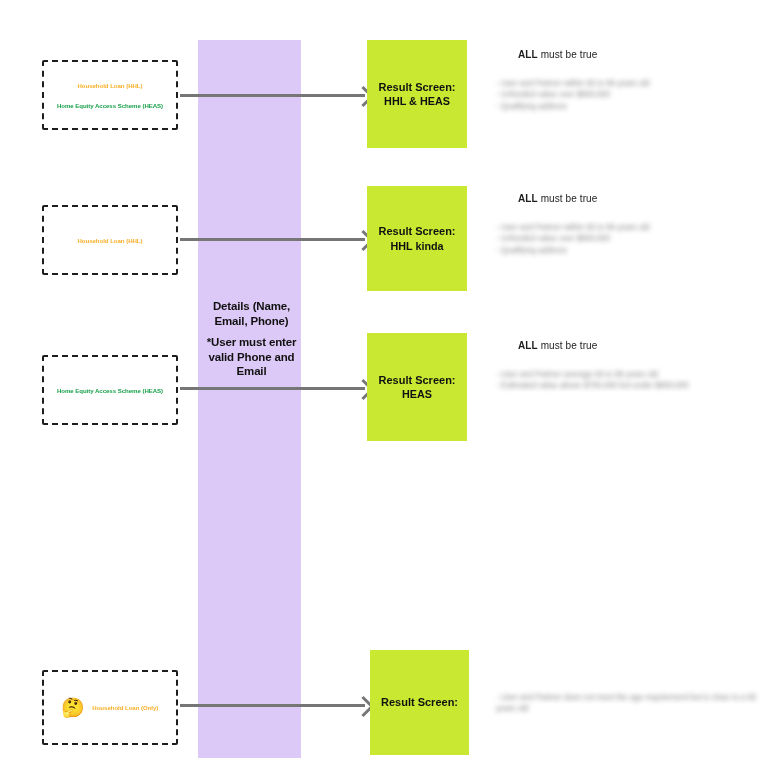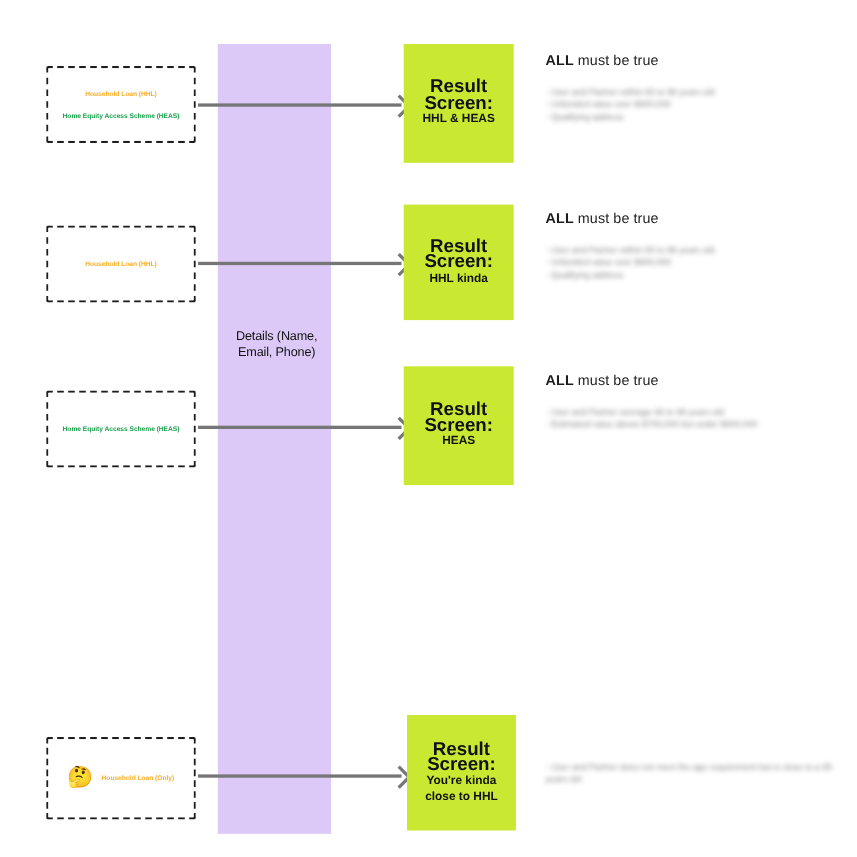--- a/index.html
+++ b/index.html
@@ -28,21 +28,21 @@
     height: 718px;
     background: #ddc9f7;
   }
 
   .band-text {
     position: absolute;
     left: 198px;
     width: 107px;
     text-align: center;
     color: #111111;
-    font-weight: normal;
+    font-weight: bold;
     font-size: 11.5px;
     line-height: 14.5px;
     letter-spacing: -0.15px;
   }
   .band-text.title  { top: 299px; }
   .band-text.note   { top: 335px; }
 
   
   .dashed-box {
     position: absolute;
@@ -96,43 +96,44 @@
     position: absolute;
     background: #c9e832;
     display: flex;
     flex-direction: column;
     align-items: center;
     justify-content: center;
     text-align: center;
     padding: 0 7px;
   }
   .green-box .rs-label {
-    font-size: 17px;
+    font-size: 11px;
     font-weight: bold;
     color: #111111;
     line-height: 14.5px;
   }
   .green-box .rs-value {
     font-size: 10.8px;
     font-weight: bold;
     color: #111111;
     line-height: 14.5px;
   }
   .green-box.wide .rs-value { font-weight: bold; }
 
   
   .criteria {
     position: absolute;
     width: 272px;
   }
   .criteria .head {
-    font-size: 13px;
+    font-size: 10px;
     color: #1d1d1d;
     line-height: 13px;
     letter-spacing: 0.1px;
+    margin-left: 22px;
   }
   .criteria .head b { font-weight: bold; }
 
   .bullets {
     margin-top: 17px;
     filter: blur(2.6px);
     opacity: 0.62;
   }
   .bullets .bl {
     font-size: 8.2px;
@@ -143,20 +144,21 @@
   }
   .bullets.wrap .bl { white-space: normal; }
 </style>
 </head>
 <body>
 
 <div id="canvas">
 
   <div class="purple-band"></div>
   <div class="band-text title">Details (Name, Email, Phone)</div>
+  <div class="band-text note">*User must enter valid Phone and Email</div>
 
   <div class="dashed-box" style="left:42px; top:60px; width:136px; height:70px;">
     <div class="opt-line opt-hhl">Household Loan (HHL)</div>
     <div style="height:11px;"></div>
     <div class="opt-line opt-heas">Home Equity Access Scheme (HEAS)</div>
   </div>
   <div class="arrow-line" style="left:180px; top:94px; width:185px;"></div>
   <div class="arrow-head" style="left:356px; top:88.5px;"></div>
   <div class="green-box" style="left:367px; top:40px; width:100px; height:108px;">
     <div class="rs-label">Result Screen:</div>
@@ -215,21 +217,20 @@
   <div class="dashed-box" style="left:42px; top:670px; width:136px; height:75px;">
     <div class="emoji-row">
       <span class="emoji">🤔</span>
       <span class="opt-line opt-hhl">Household Loan (Only)</span>
     </div>
   </div>
   <div class="arrow-line" style="left:180px; top:704px; width:185px;"></div>
   <div class="arrow-head" style="left:356px; top:698.5px;"></div>
   <div class="green-box wide" style="left:370px; top:650px; width:99px; height:105px;">
     <div class="rs-label">Result Screen:</div>
-    <div class="rs-value">You're kinda close to HHL</div>
   </div>
   <div class="criteria" style="left:496px; top:678px; width:265px;">
     <div class="bullets wrap" style="margin-top:14px;">
       <div class="bl">- User and Partner does not meet the age requirement but is close to a 65 years old</div>
     </div>
   </div>
 
 </div>
 
 </body></html>

